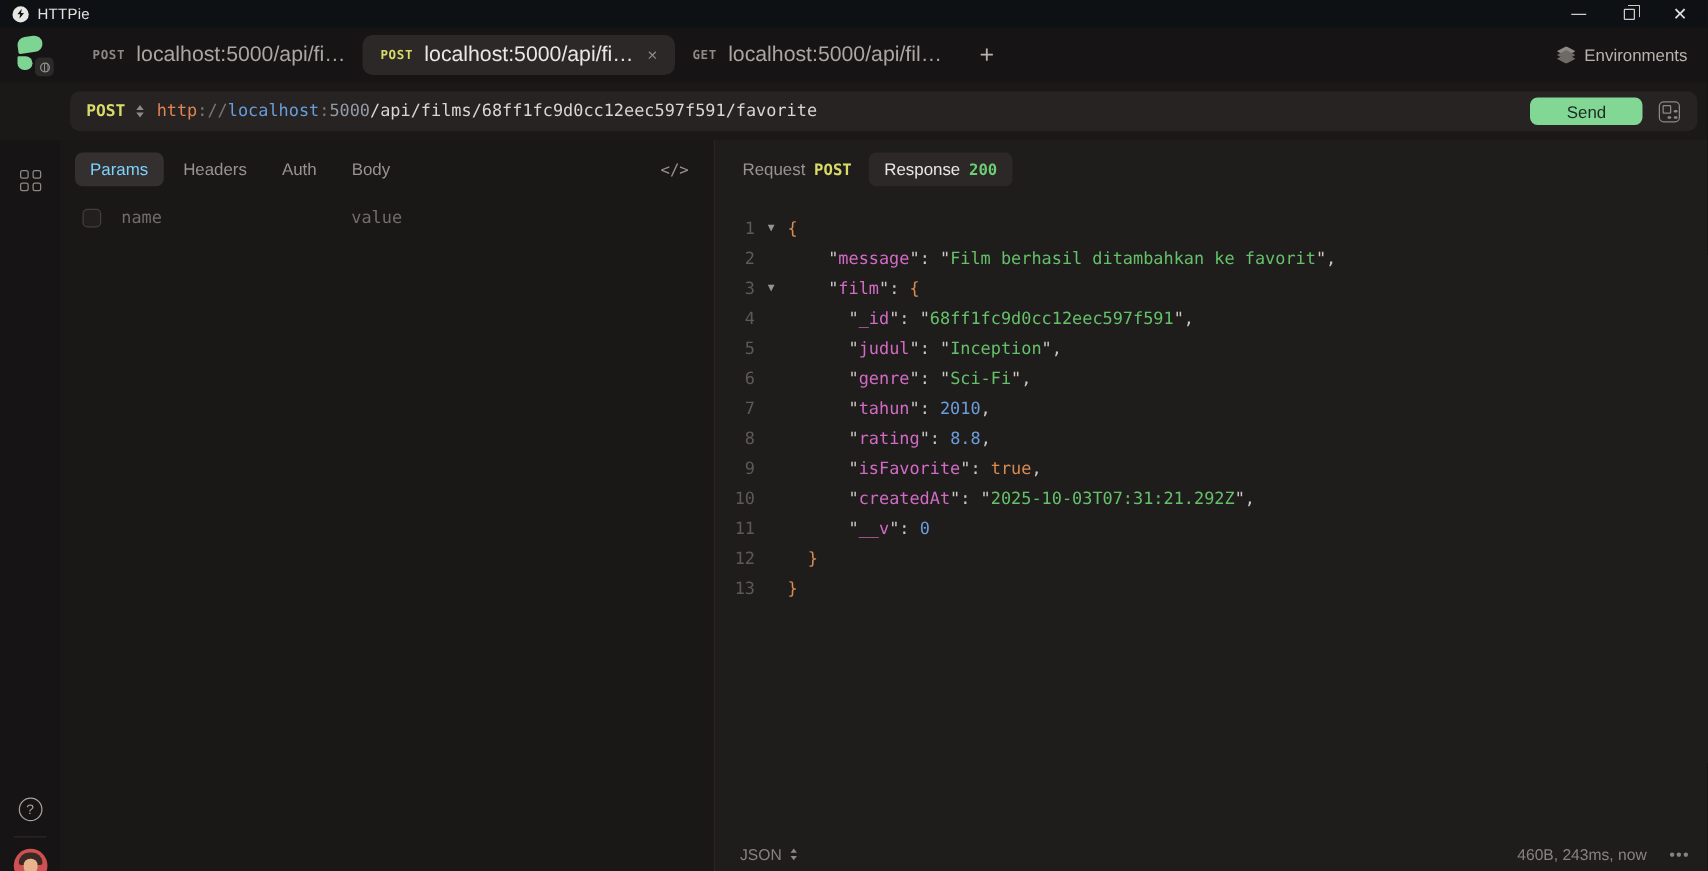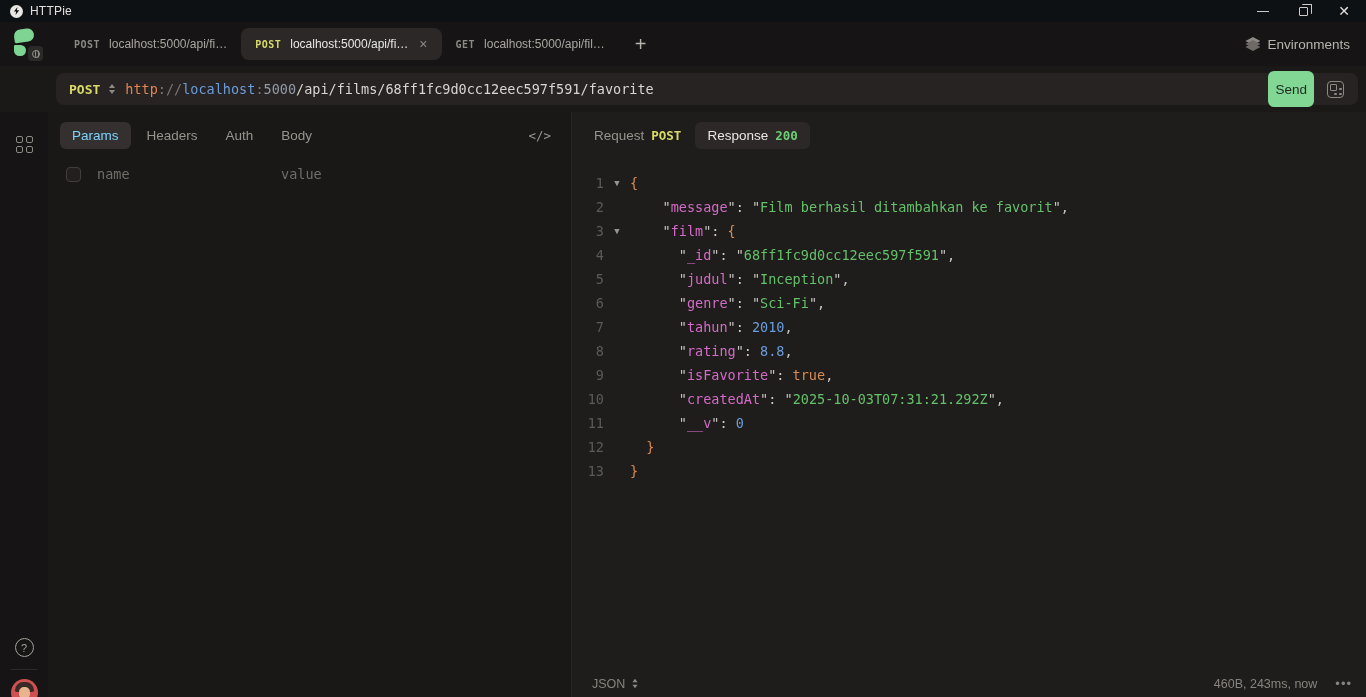--- a/index.html
+++ b/index.html
@@ -30,21 +30,21 @@
     border-radius:2px 10px 10px 10px; }
   .app-logo .badge { position:absolute; right:1px; bottom:0; width:15px; height:15px; background:#2c2a29;
     border-radius:4px; display:flex; align-items:center; justify-content:center; }
   .app-logo .badge i { width:8px; height:8px; border:1.2px solid #93908c; border-radius:50%; display:block; position:relative; }
   .app-logo .badge i:before { content:""; position:absolute; left:2.2px; top:-1px; width:2.4px; height:8.5px;
     border-left:1px solid #93908c; border-right:1px solid #93908c; border-radius:50%; }
   .tab { display:flex; align-items:center; gap:9px; height:32px; padding:0 14px; border-radius:8px; cursor:default; }
   .tab.active { background:#2b2827; }
   .tab-method { font-family:"DejaVu Sans Mono", monospace; font-size:10px; font-weight:bold; letter-spacing:.5px; color:#8d8984; }
   .tab.active .tab-method { color:var(--accent-yellow); }
-  .tab-label { font-size:12px; color:#aaa6a1; white-space:nowrap; }
+  .tab-label { font-size:17px; color:#aaa6a1; white-space:nowrap; }
   .tab.active .tab-label { color:#e9e7e4; }
   .tab-close { font-size:14px; color:#8d8984; margin-left:2px; }
   .newtab { font-size:20px; font-weight:300; color:#b5b1ac; margin-left:16px; background:none; border:none; }
   .env-btn { margin-left:auto; display:flex; align-items:center; gap:7px; color:#b8b4af; font-size:13.5px; background:none; border:none; }
   .env-icon { width:15px; height:14px; position:relative; display:inline-block; }
   .env-icon span { position:absolute; left:0; width:15px; height:8px; }
   .env-icon span:before { content:""; position:absolute; inset:0;
     clip-path:polygon(50% 0, 100% 50%, 50% 100%, 0 50%); background:#8d8984; }
   .env-icon .l1 { top:0; } .env-icon .l2 { top:3px; } .env-icon .l3 { top:6px; }
   .env-icon .l2:before, .env-icon .l3:before { background:#6e6a66; }
@@ -53,21 +53,21 @@
   .urlrow { height:46px; background:#1b1918; display:flex; align-items:center; padding:0 8px 0 56px; }
   .urlbar { flex:1; height:32px; background:#262322; border-radius:8px; display:flex; align-items:center; padding:0 10px 0 13px; }
   .method { font-family:"DejaVu Sans Mono", monospace; font-size:13px; font-weight:bold; color:var(--accent-yellow); }
   .updown { display:inline-flex; flex-direction:column; gap:2.5px; margin:0 10px 0 9px; }
   .updown i { width:0; height:0; border-left:3.5px solid transparent; border-right:3.5px solid transparent; }
   .updown .u { border-bottom:4px solid #8d8984; }
   .updown .dn { border-top:4px solid #8d8984; }
   .url-text { font-family:"DejaVu Sans Mono", monospace; font-size:13.5px; white-space:pre; }
   .u-proto { color:var(--url-proto); } .u-punc { color:var(--url-punc); }
   .u-host { color:var(--url-host); } .u-port { color:var(--url-port); } .u-path { color:var(--url-path); }
-  .send-btn { margin-left:auto; height:36px; padding:0 7px; border:none; border-radius:6px;
+  .send-btn { margin-left:auto; height:22px; padding:0 29px; border:none; border-radius:6px;
     background:var(--send-green); color:#1c2a20; font-size:13.5px; font-family:"Liberation Sans",sans-serif; }
   .save-icon { width:17px; height:17px; margin:0 4px 0 13px; border:1.6px solid #8d8984; border-radius:4px; position:relative; }
   .save-icon:before { content:""; position:absolute; left:2px; top:2px; width:5px; height:5px; border:1.4px solid #8d8984; border-radius:1px; }
   .save-icon:after { content:""; position:absolute; right:1.5px; bottom:1.5px; width:2.5px; height:2.5px; background:#8d8984; border-radius:1px; box-shadow:-5px 0 0 #8d8984, 0 -5px 0 #8d8984; }
 
   
   .main { display:flex; height:585px; }
   .rail { width:48px; background:#161414; display:flex; flex-direction:column; align-items:center; position:relative; }
   .grid-icon { margin-top:24px; display:grid; grid-template-columns:7px 7px; gap:3px; background:none; border:none; }
   .grid-icon span { width:7px; height:7px; border:1.6px solid #8d8984; border-radius:2px; }

